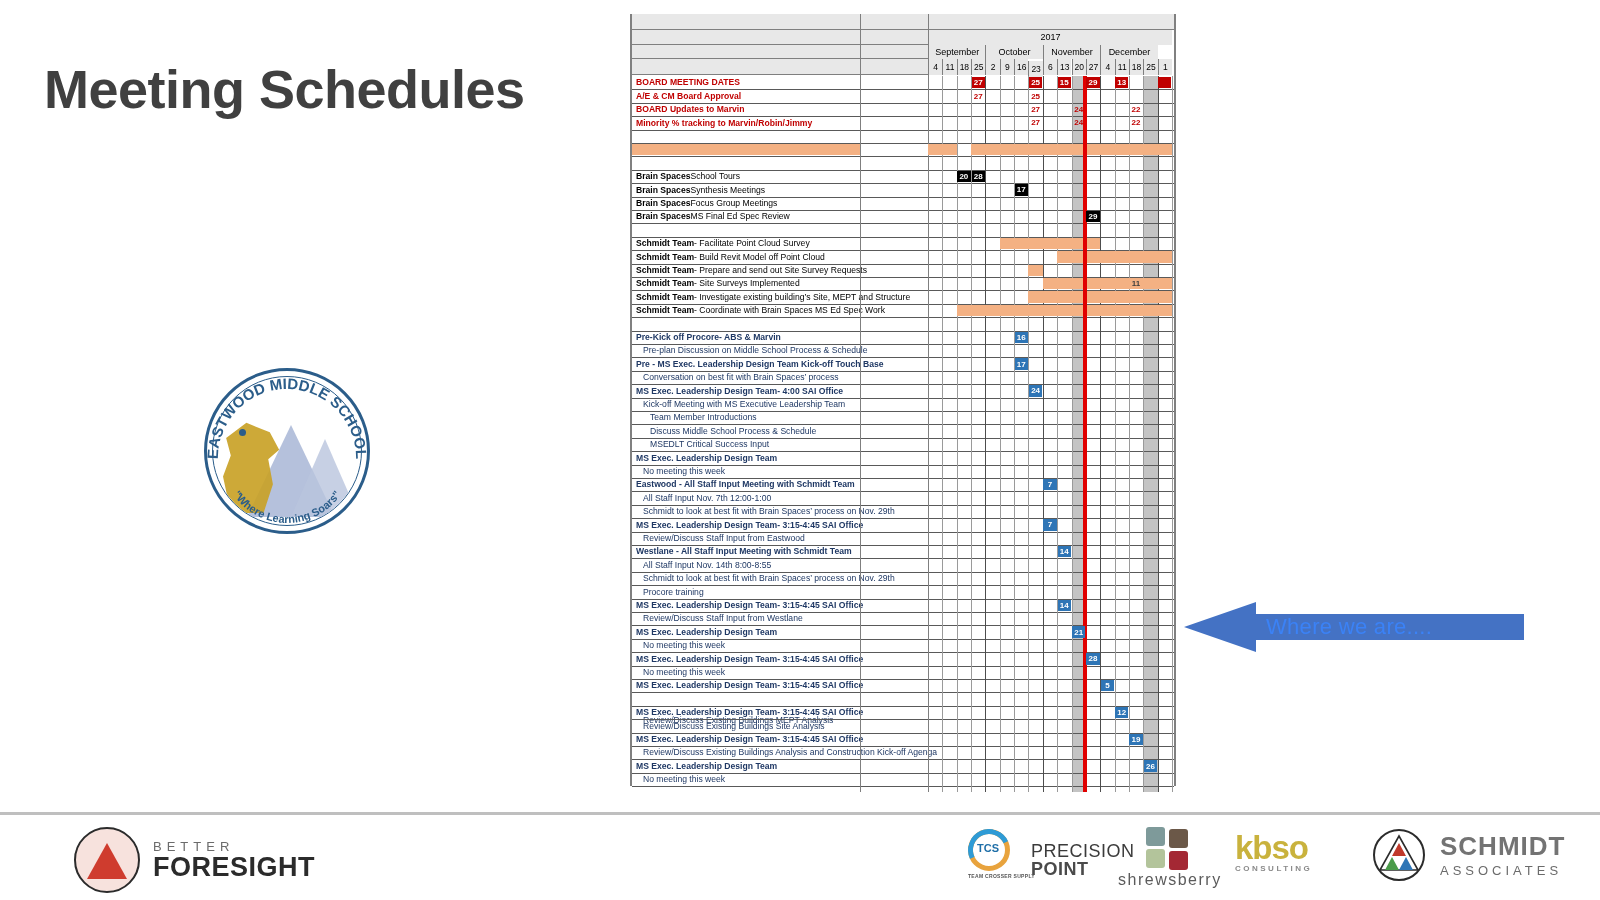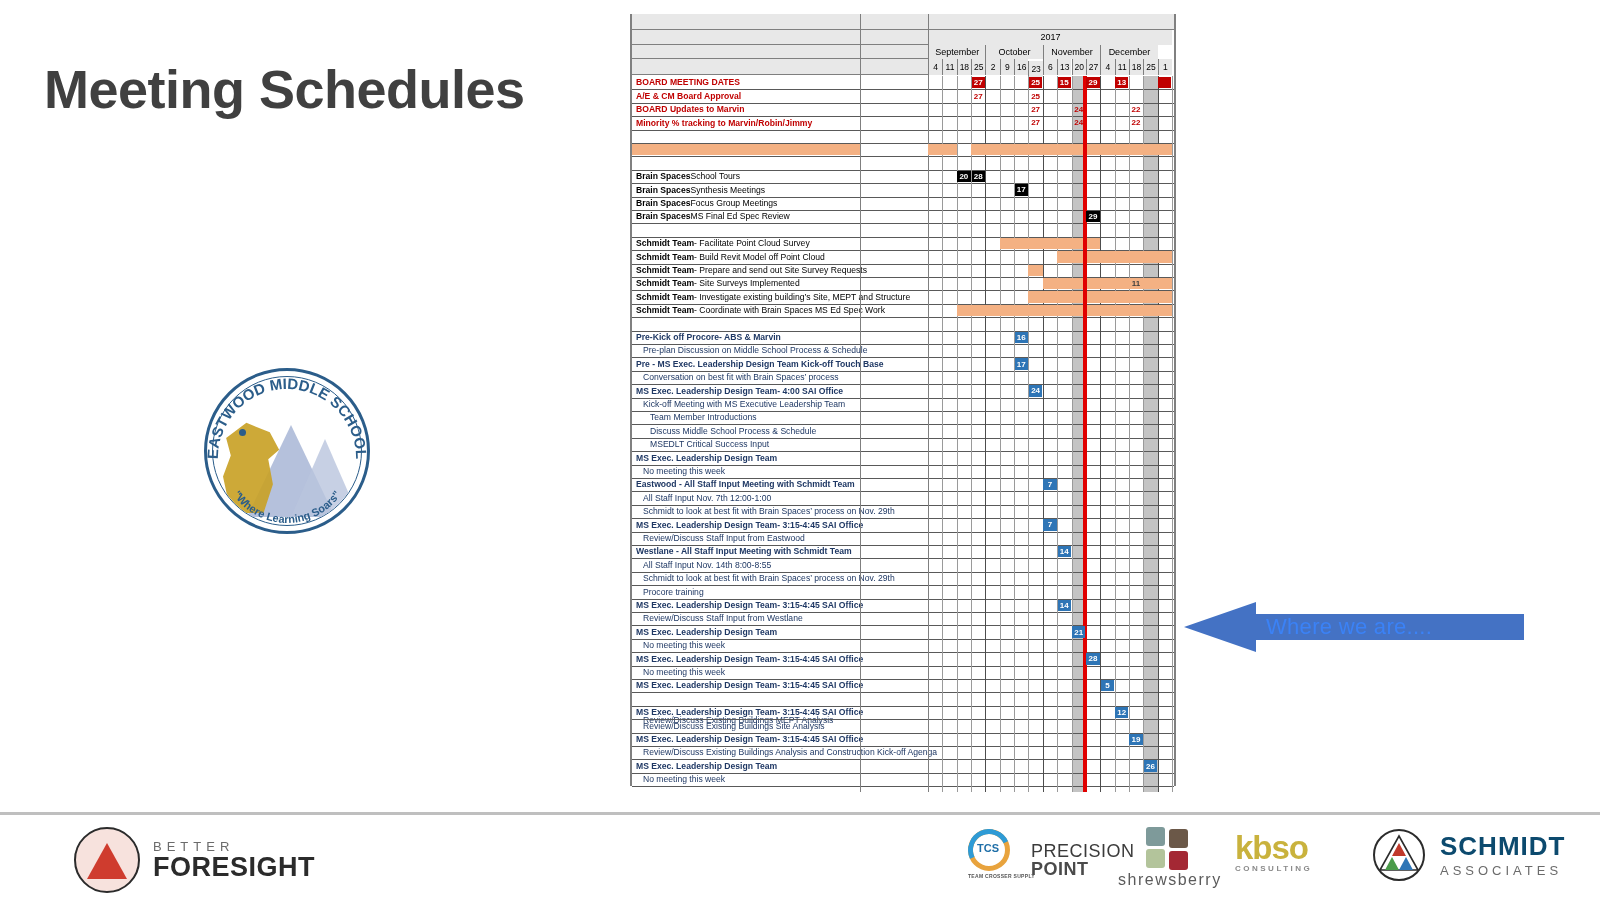--- a/index.html
+++ b/index.html
@@ -83,21 +83,21 @@
   .tcs-lbl{position:absolute;left:9px;top:13px;font-size:11px;font-weight:bold;color:#1f6fa8;z-index:2;}
   .tcs-sub{font-size:5px;font-weight:bold;color:#555;letter-spacing:.3px;}
   .pp1{font-size:18px;color:#3b3b3b;letter-spacing:.5px;line-height:1;}
   .pp2{font-size:18px;font-weight:bold;color:#4a4a4a;letter-spacing:.5px;line-height:1;}
 
   .shrew-sq{position:absolute;width:19px;height:19px;border-radius:3px;}
   .shrew-txt{font-size:16px;color:#5b5b5b;letter-spacing:1.5px;}
 
   .kbso-txt{font-size:33px;font-weight:bold;color:#c9b23d;letter-spacing:-1px;line-height:1;}
   .kbso-sub{font-size:8px;font-weight:bold;color:#8a8a8a;letter-spacing:2.5px;}
-  .sa1{font-size:26px;font-weight:bold;color:#0c4a6e;letter-spacing:1px;line-height:1;}
+  .sa1{font-size:26px;font-weight:bold;color:#737373;letter-spacing:1px;line-height:1;}
   .sa2{font-size:13px;color:#6b6b6b;letter-spacing:4px;line-height:1;}
 </style>
 </head>
 <body>
 
 <div id="slide-title">
   <div>Meeting Schedules</div>
 </div>
 
 <div id="school-seal">

